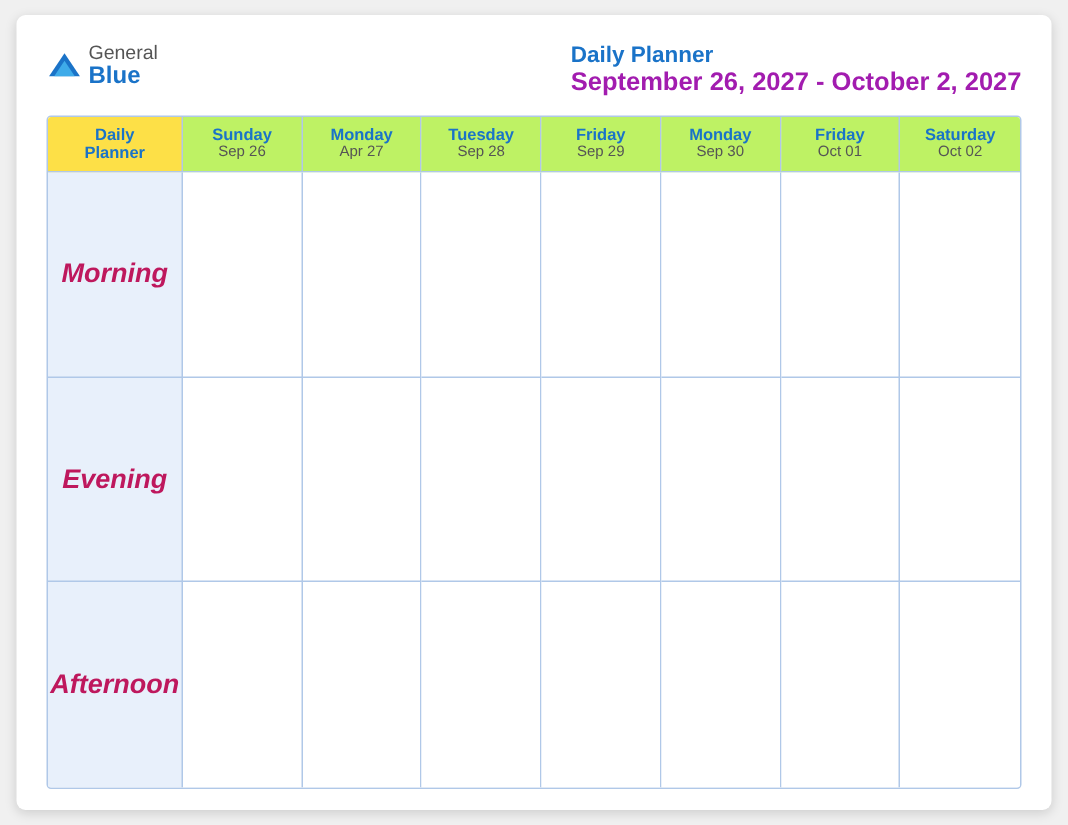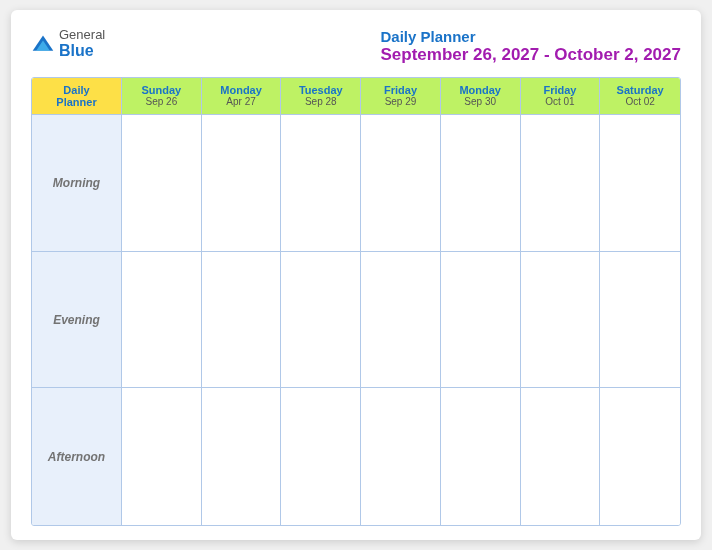--- a/index.html
+++ b/index.html
@@ -119,22 +119,22 @@
     .cal-cell:last-child {
       border-right: none;
     }
     .cal-cell.row-label {
       background: #e8f0fb;
       display: flex;
       align-items: center;
       justify-content: center;
     }
     .row-label-text {
-      font-size: 12px;
-      color: #737373;
+      font-size: 18px;
+      color: #be185d;
       font-weight: bold;
       font-style: italic;
     }
   </style>
 </head>
 <body>
 
 <div class="page">
   <div class="header">
     <div class="logo-area">

